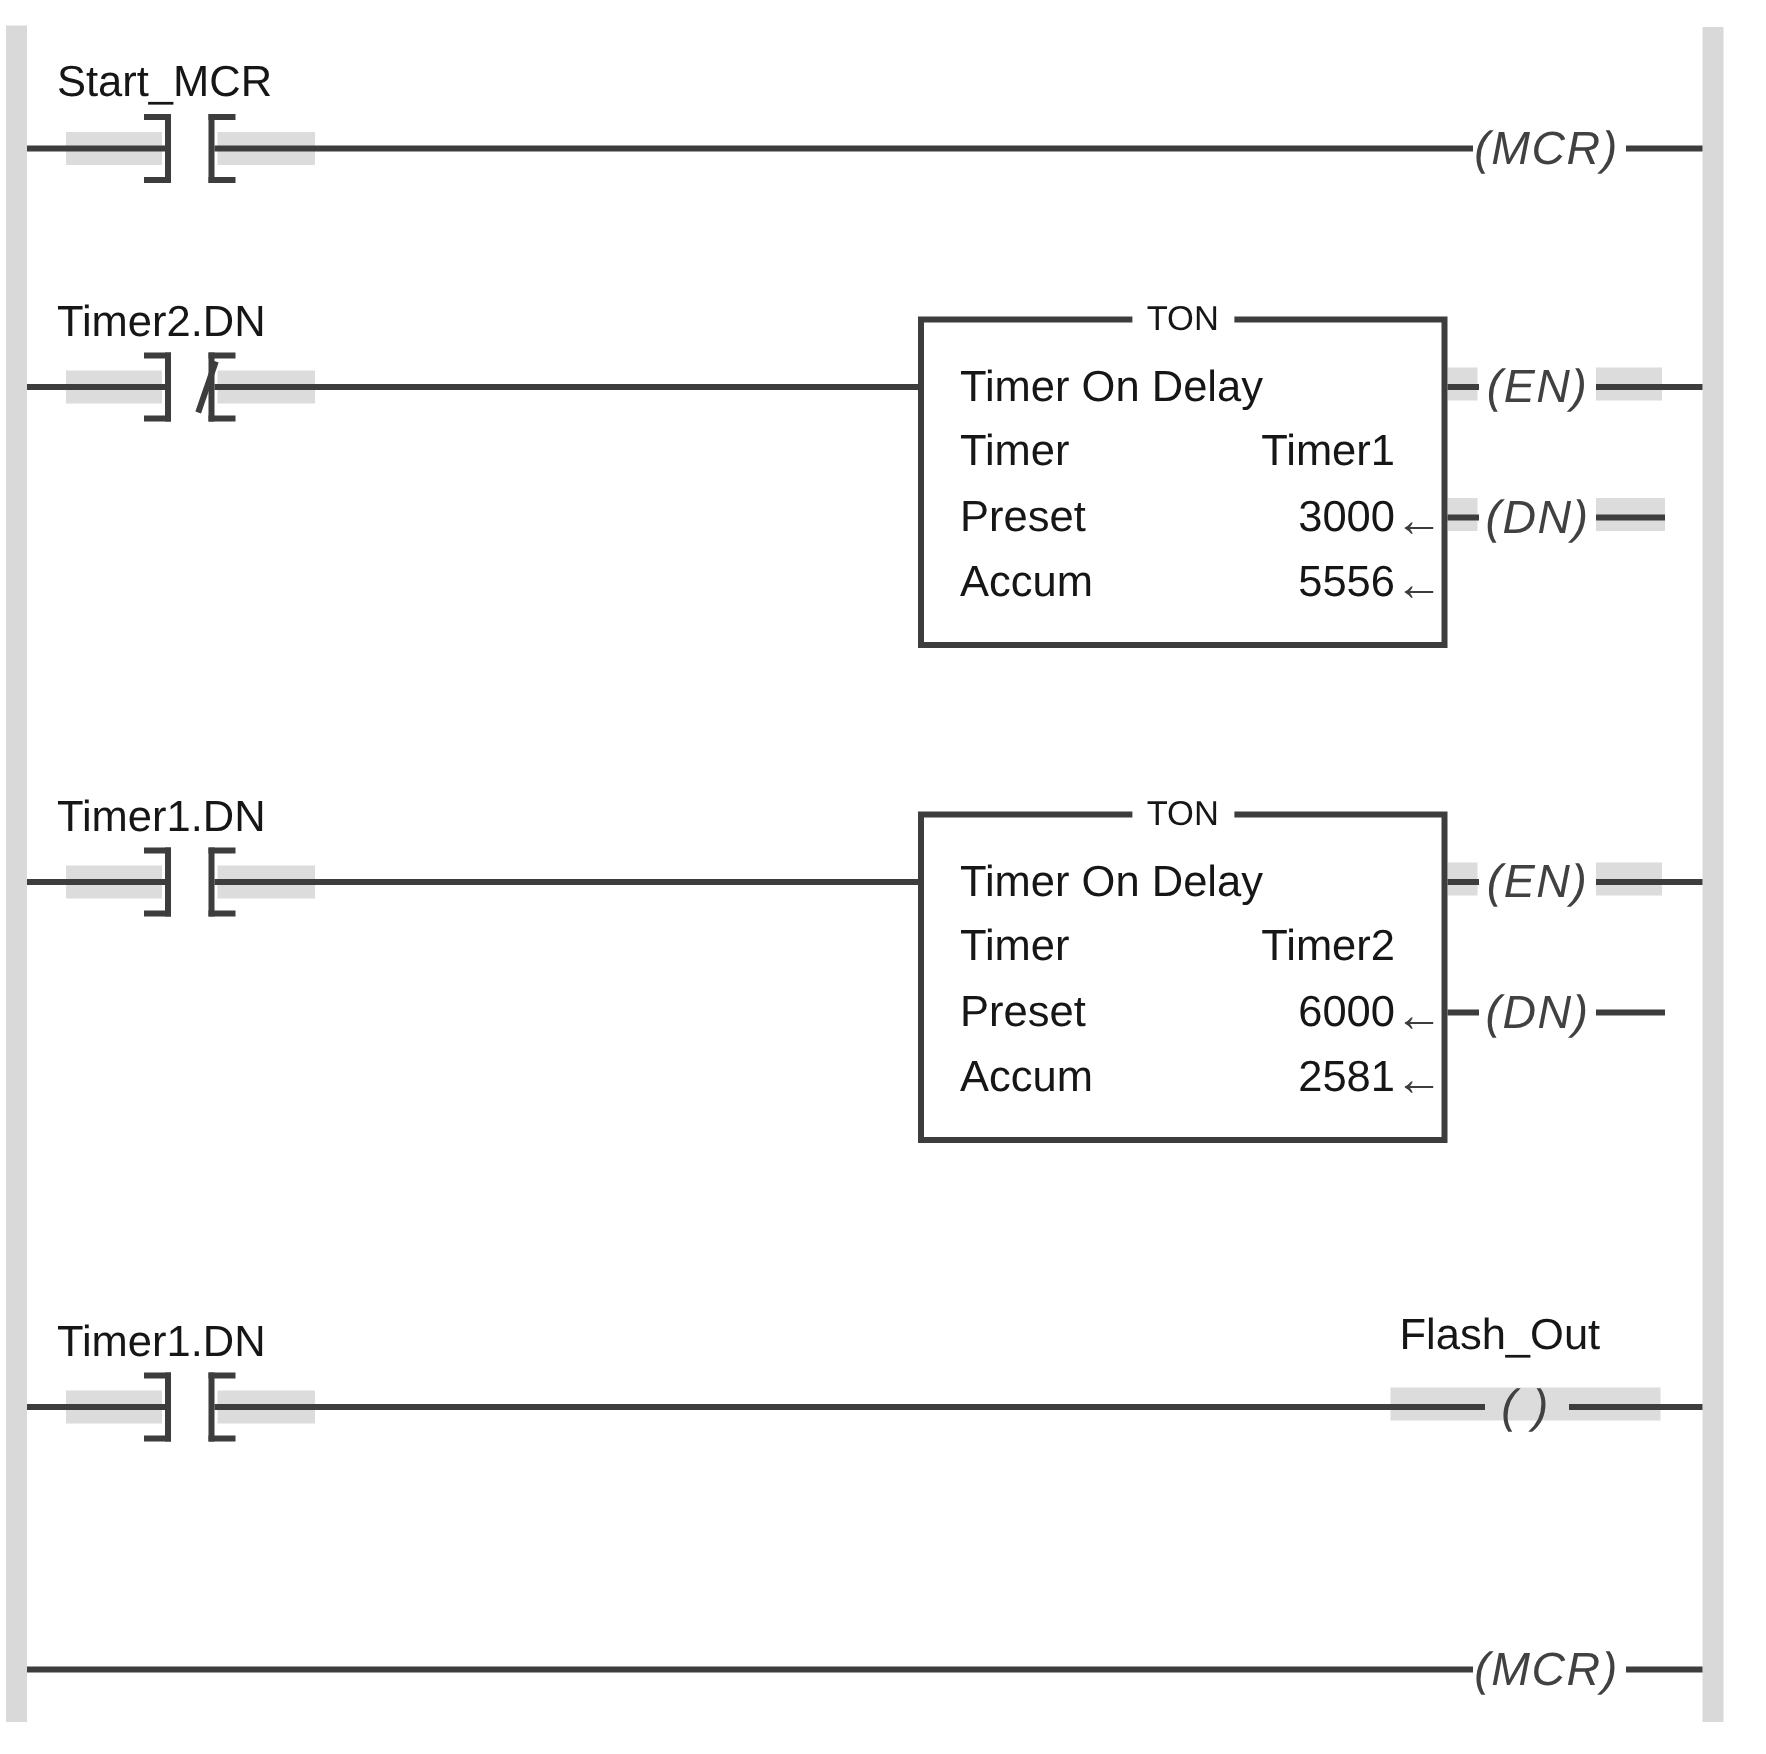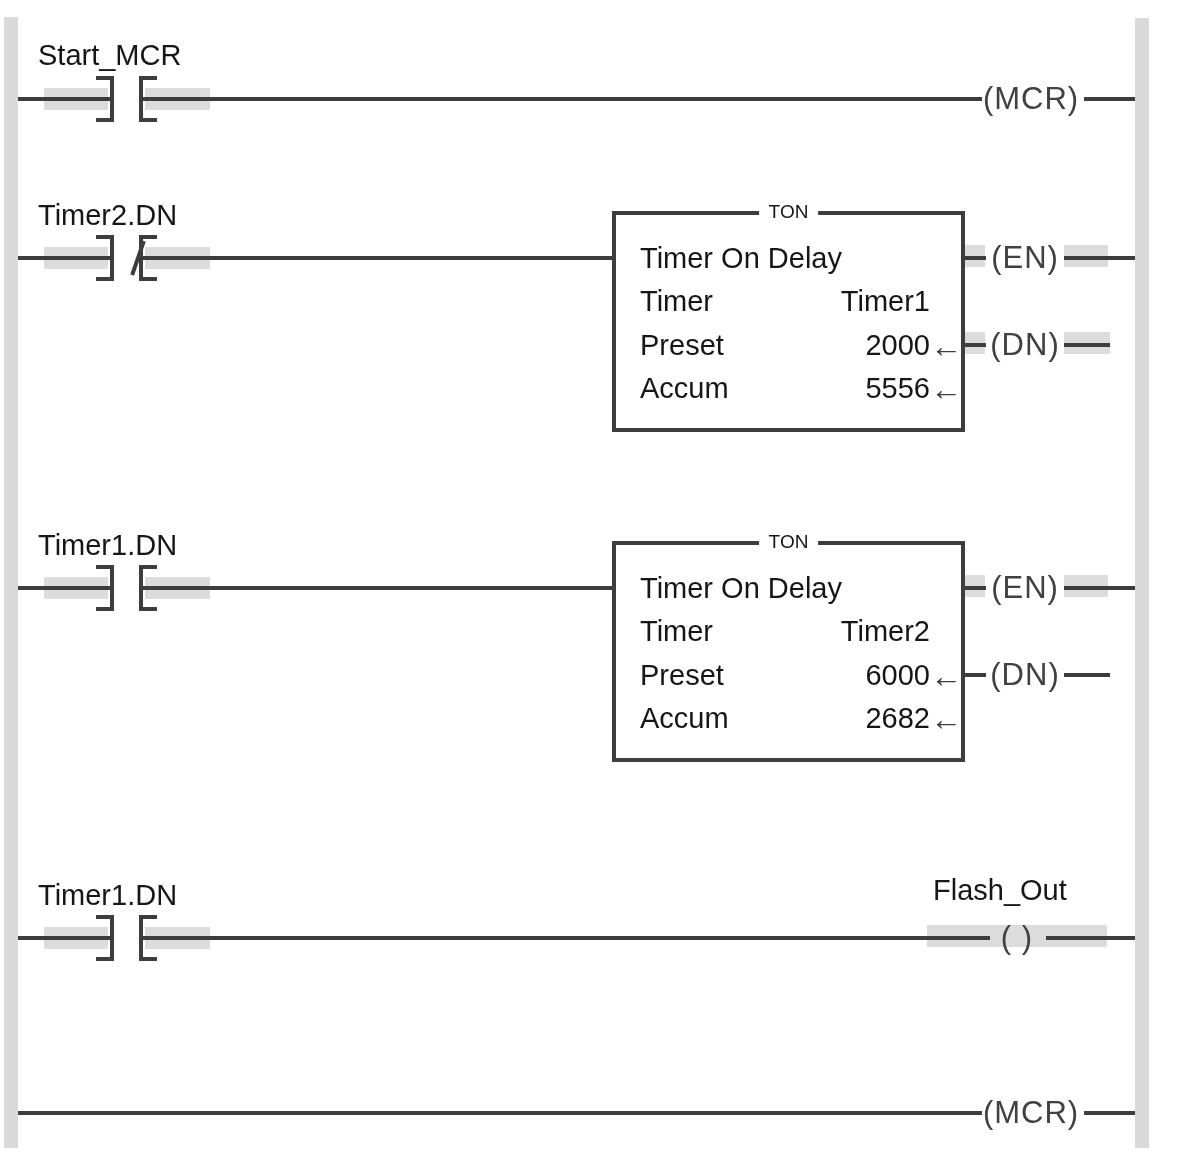--- a/index.html
+++ b/index.html
@@ -15,25 +15,25 @@
   .hl{position:absolute; height:22px; background:var(--highlight); z-index:0;}
   .wire{position:absolute; height:4px; background:var(--wire); z-index:1;}
   .leg{position:absolute; width:4px; height:46px; background:var(--wire); z-index:2;}
   .tick{position:absolute; width:18px; height:4px; background:var(--wire); z-index:2;}
   .slash{position:absolute; width:4px; height:36px; background:var(--wire);
          transform:rotate(19deg); z-index:2;}
   .contact{position:absolute; width:166px; height:46px;}
   .rlabel{position:absolute; font-size:29px; line-height:34px; color:var(--text);
           white-space:nowrap; z-index:3;}
   .coil{position:absolute; font-size:31px; line-height:34px; color:var(--coil_text);
-        text-align:center; white-space:nowrap; z-index:3; letter-spacing:1px;}
+        text-align:center; white-space:nowrap; z-index:3; letter-spacing:1px;font-style:italic;}
   .box{position:absolute; width:345px; height:213px; border:4px solid var(--wire);
        background:var(--bg); z-index:2;}
   .boxtitle{position:absolute; top:-19px; left:50%; transform:translateX(-50%);
-            background:var(--bg); padding:0 10px; font-size:19px; line-height:32px;
+            background:var(--bg); padding:0 10px; font-size:23px; line-height:32px;
             color:var(--text); white-space:nowrap;}
   .brow{position:absolute; left:24px; right:31px; font-size:29px; line-height:32px;
         color:var(--text); white-space:nowrap;}
   .brow .val{position:absolute; right:0; top:0;}
   .arrow{position:absolute; font-size:32px; line-height:30px; color:var(--wire);
          z-index:3; font-weight:bold;}
 </style>
 </head>
 <body>
 
@@ -75,21 +75,21 @@
 
   <div class="box" style="left:612px; top:211px;">
     <div class="boxtitle">TON</div>
     <div class="brow" style="top:27px;">Timer On Delay</div>
     <div class="brow" style="top:70px;">
       <span>Timer</span>
       <span class="val">Timer1</span>
     </div>
     <div class="brow" style="top:114px;">
       <span>Preset</span>
-      <span class="val">2000</span>
+      <span class="val">3000</span>
     </div>
     <div class="brow" style="top:157px;">
       <span>Accum</span>
       <span class="val">5556</span>
     </div>
   </div>
   <div class="arrow" style="left:930px; top:331px;">←</div>
   <div class="arrow" style="left:930px; top:374px;">←</div>
 
   <div class="hl" style="left:965px; top:245px; width:20px;"></div>
@@ -124,21 +124,21 @@
     <div class="brow" style="top:70px;">
       <span>Timer</span>
       <span class="val">Timer2</span>
     </div>
     <div class="brow" style="top:114px;">
       <span>Preset</span>
       <span class="val">6000</span>
     </div>
     <div class="brow" style="top:157px;">
       <span>Accum</span>
-      <span class="val">2682</span>
+      <span class="val">2581</span>
     </div>
   </div>
   <div class="arrow" style="left:930px; top:661px;">←</div>
   <div class="arrow" style="left:930px; top:704px;">←</div>
 
   <div class="hl" style="left:965px; top:575px; width:20px;"></div>
   <div class="wire" style="left:963px; top:586px; width:23px;"></div>
   <div class="coil" style="left:982px; top:571px; width:86px;">(EN)</div>
   <div class="hl" style="left:1064px; top:575px; width:44px;"></div>
   <div class="wire" style="left:1064px; top:586px; width:71px;"></div>

